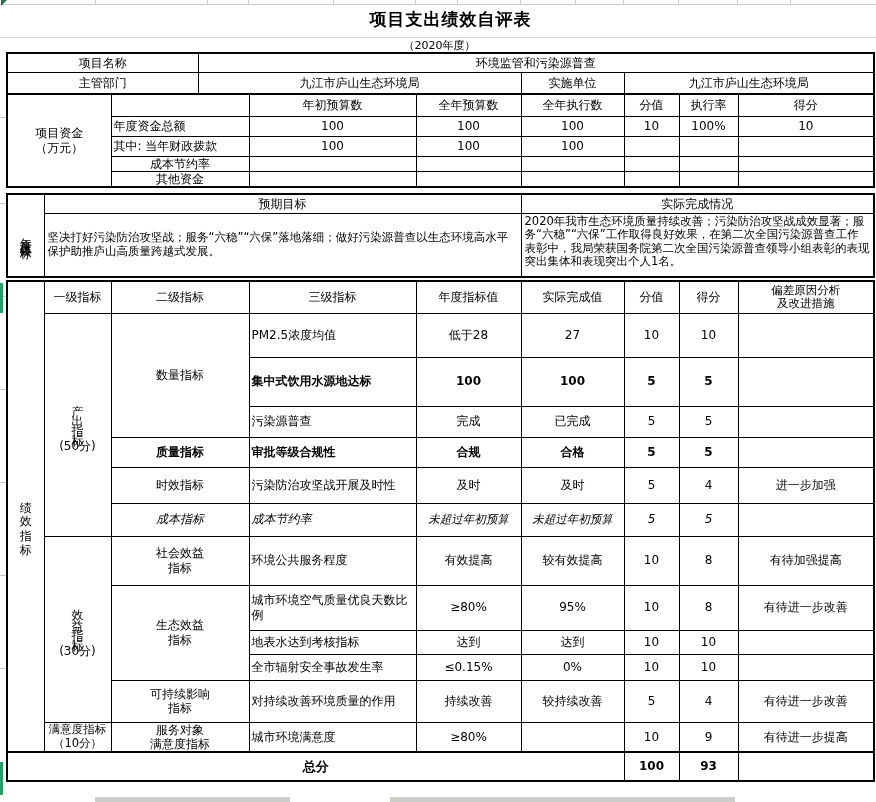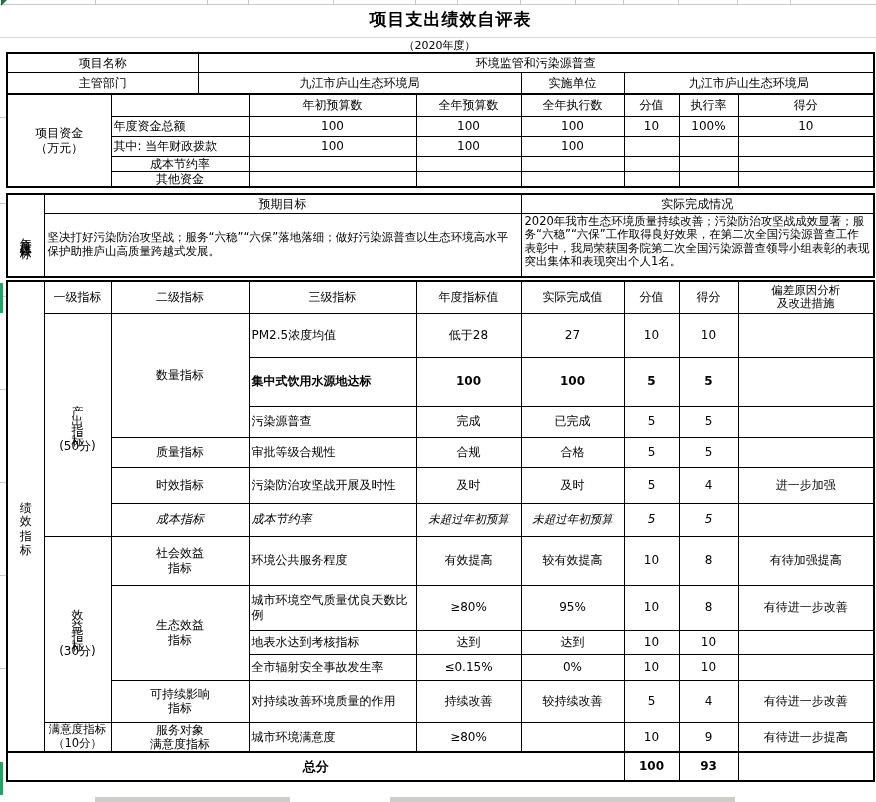--- a/index.html
+++ b/index.html
@@ -210,21 +210,21 @@
     <td></td>
   </tr>
   <tr style="height:31px;">
     <td class="left">污染源普查</td>
     <td>完成</td>
     <td>已完成</td>
     <td>5</td>
     <td>5</td>
     <td></td>
   </tr>
-  <tr style="height:30px;">
+  <tr style="height:30px;font-weight:bold;">
     <td>质量指标</td>
     <td class="left">审批等级合规性</td>
     <td>合规</td>
     <td>合格</td>
     <td>5</td>
     <td>5</td>
     <td></td>
   </tr>
   <tr style="height:36px;">
     <td>时效指标</td>

